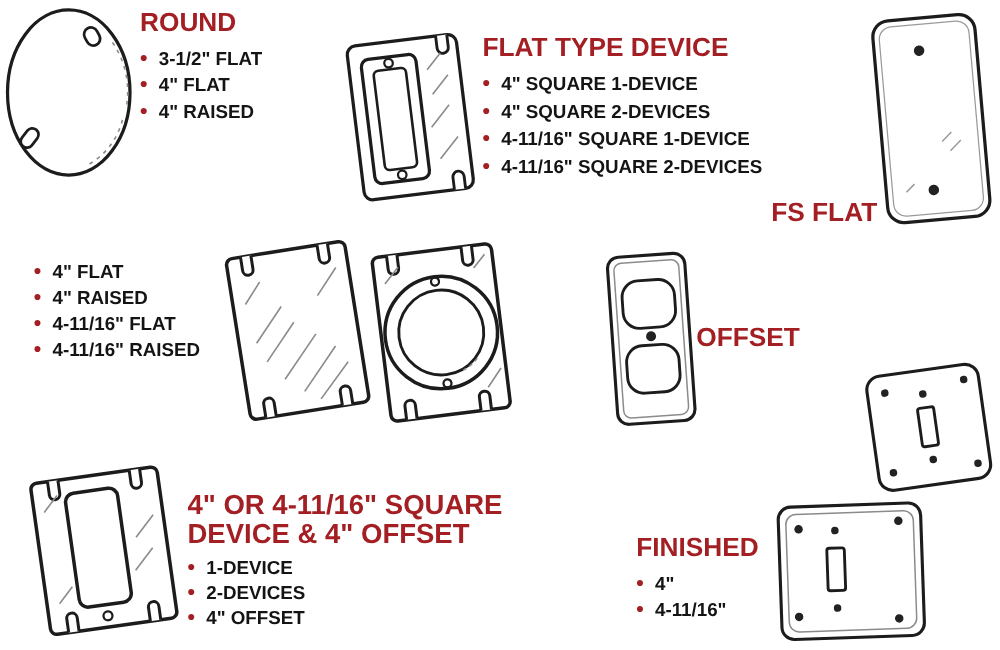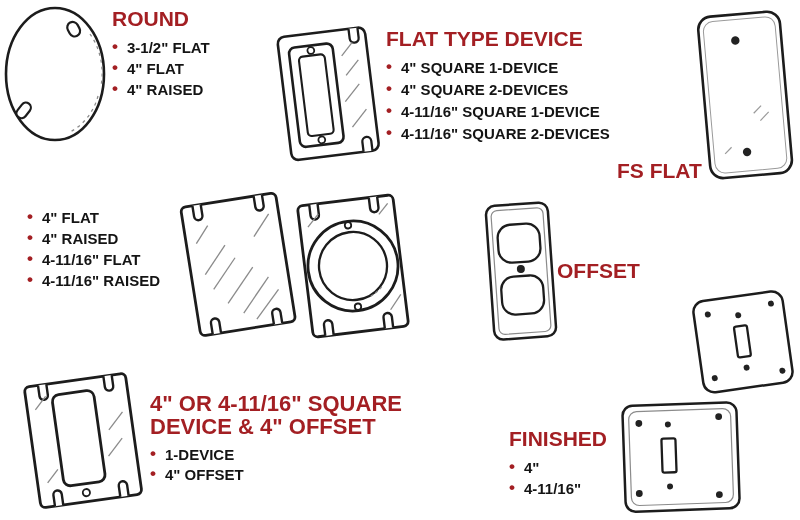--- a/index.html
+++ b/index.html
@@ -188,20 +188,21 @@
     </svg>
   </div>
 
   <div class="sec sec-device" style="left:150px;top:392px;">
     <h2>
       <span style="display:block;">4" OR 4-11/16" SQUARE</span>
       <span style="display:block;">DEVICE &amp; 4" OFFSET</span>
     </h2>
     <ul>
       <li>1-DEVICE</li>
+      <li>2-DEVICES</li>
       <li>4" OFFSET</li>
     </ul>
   </div>
 
   <div class="sec" style="left:509px;top:388px;margin-top:40px;">
     <h2>FINISHED</h2>
     <ul>
       <li>4"</li>
       <li>4-11/16"</li>
     </ul>

